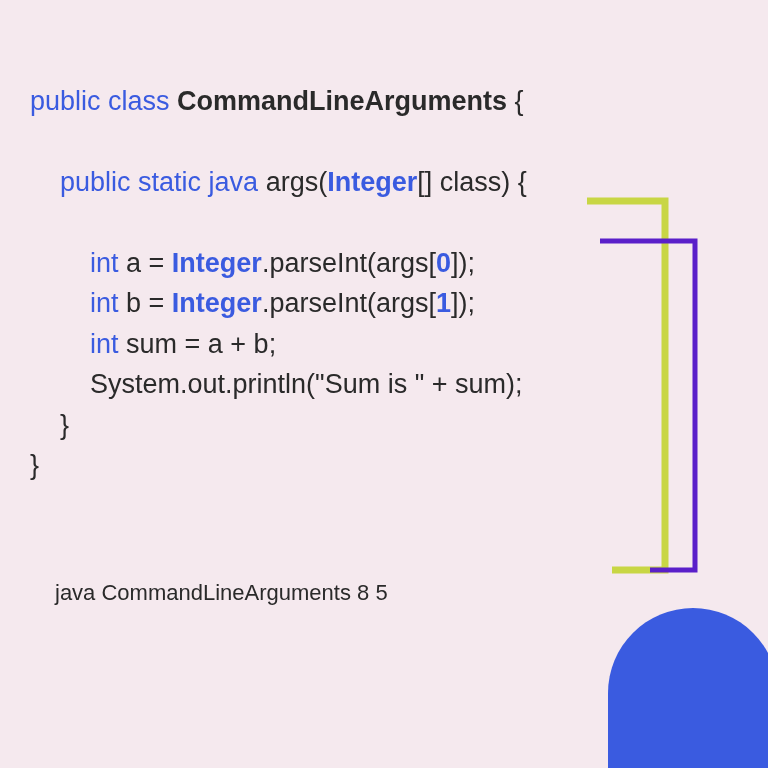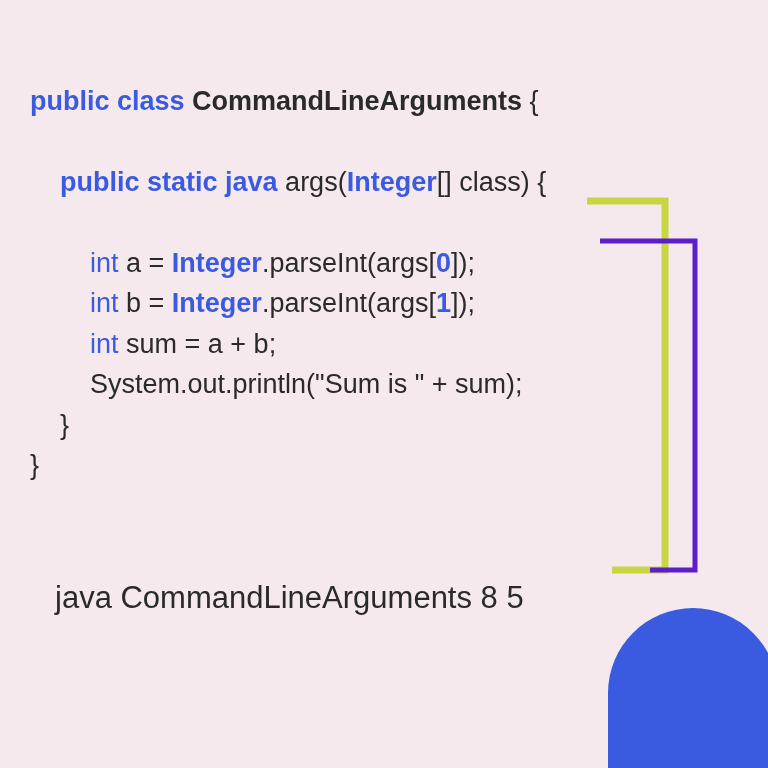--- a/index.html
+++ b/index.html
@@ -14,30 +14,30 @@
   }
   .code-block {
     padding: 40px 30px 0 30px;
     font-size: 27px;
     line-height: 1.5;
     color: #2a2a2a;
     white-space: pre;
     font-weight: 500;
   }
   .kw { color: #3a5be0; font-weight: 400; }
-  .kw-strong { color: #3a5be0; font-weight: 700; }
+  .kw-strong { color: #3a5be0; font-weight: 400; }
   .name { color: #2a2a2a; font-weight: 800; }
   .type { color: #3a5be0; font-weight: 700; }
   .num { color: #3a5be0; font-weight: 800; }
   .plain { color: #2a2a2a; }
   .command-line {
     position: absolute;
     left: 55px;
     top: 580px;
-    font-size: 31px;
+    font-size: 22px;
     color: #2a2a2a;
     font-weight: 400;
   }
   .blue-arch {
     position: absolute;
     right: -10px;
     bottom: -10px;
     width: 170px;
     height: 170px;
     background: #3a5be0;

